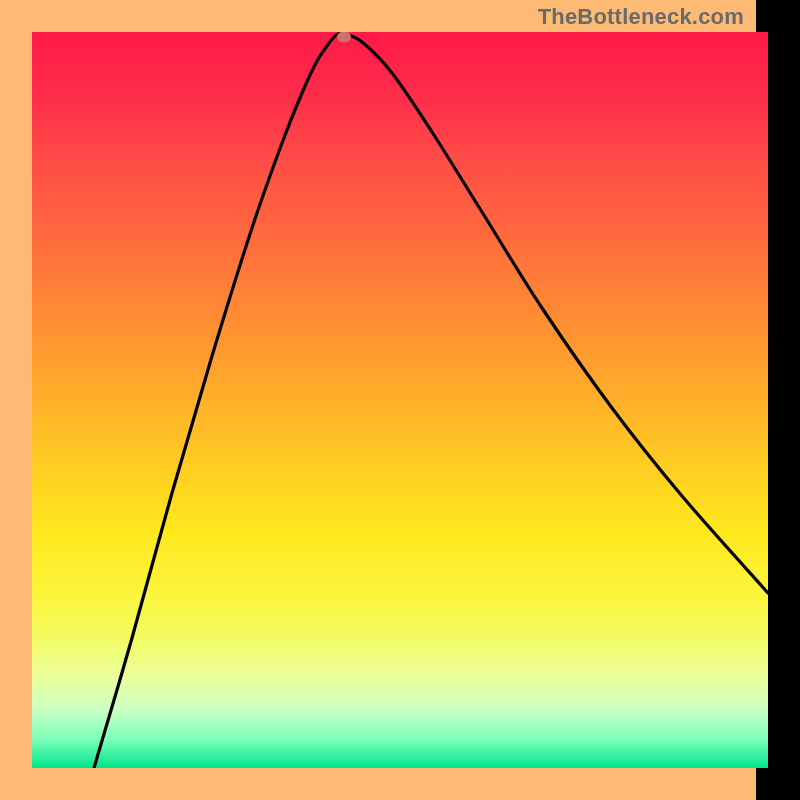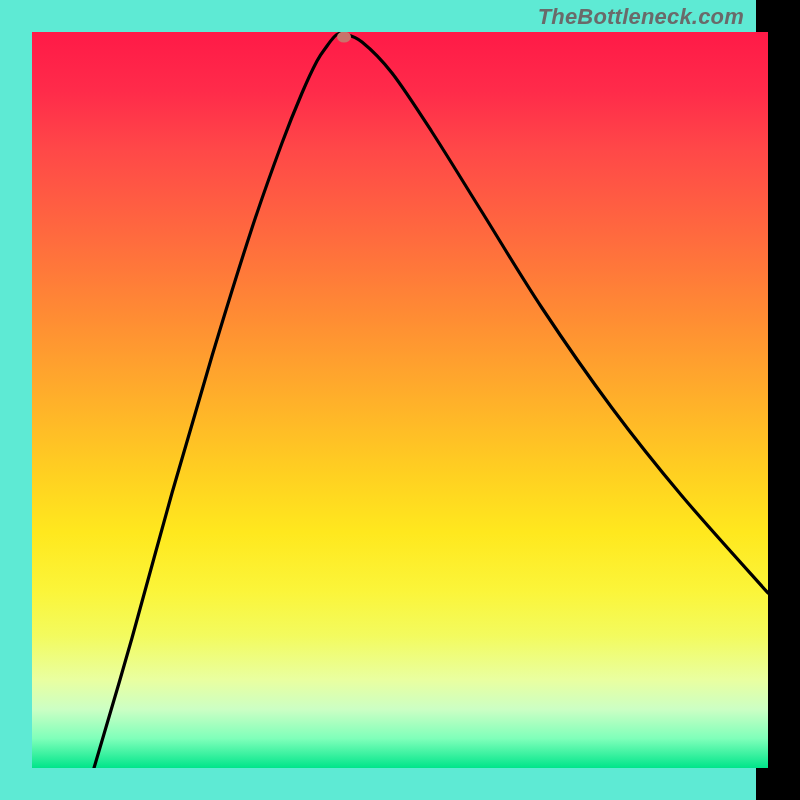--- a/index.html
+++ b/index.html
@@ -7,22 +7,21 @@
     padding: 0;
     width: 800px;
     height: 800px;
     background: #000;
     font-family: Arial, Helvetica, sans-serif;
   }
   .frame {
     position: relative;
     width: 756px;
     height: 800px;
-    background: #5eead4;
-    font-style: italic;
+    background: #fdba74;
   }
   .watermark {
     position: absolute;
     top: 4px;
     right: 12px;
     color: #6a6a6a;
     font-size: 22px;
     font-weight: 600;
     letter-spacing: 0.2px;
     z-index: 5;

